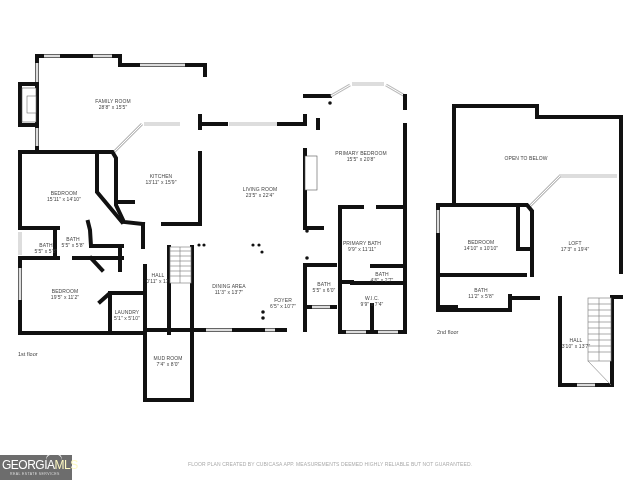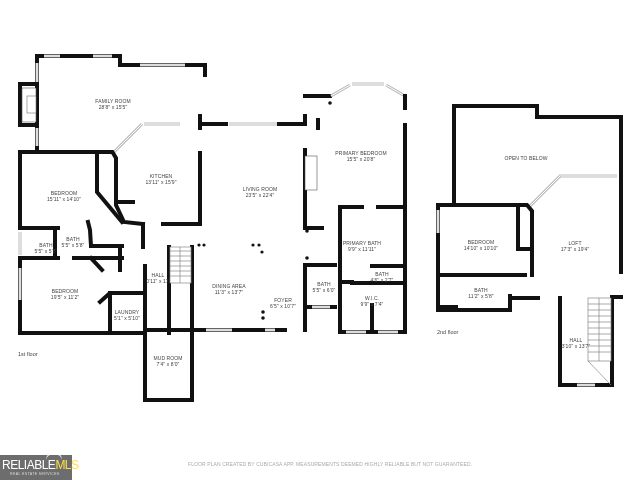--- a/index.html
+++ b/index.html
@@ -10,21 +10,21 @@
   .winin { stroke:#fff; stroke-width:1; fill:none; }
   .stair { stroke:#888; stroke-width:0.7; fill:#fff; }
   .hatch { stroke:#555; stroke-width:0.6; fill:#fff; }
   .lbl { position:absolute; text-align:center; color:#444; font-size:5px; line-height:6px; white-space:nowrap; transform:translateX(-50%); letter-spacing:0.1px; }
   .lbl .nm { display:block; text-transform:uppercase; }
   .lbl .dm { display:block; }
   .floor-lbl { position:absolute; font-size:5.5px; color:#444; }
   .footer-note { position:absolute; left:188px; top:461px; font-size:5px; color:#aaa; letter-spacing:0.1px; }
   .logo { position:absolute; left:0; top:455px; width:72px; height:25px; background:#6d6d6d; color:#fff; }
   .logo .main { position:absolute; left:2px; top:3px; font-size:12px; letter-spacing:-0.5px; }
-  .logo .mls { color:#fde047; }
+  .logo .mls { color:#fef9c3; }
   .logo .sub { position:absolute; left:10px; top:17px; font-size:3.5px; color:#ddd; letter-spacing:0.4px; }
   .logo .roof { position:absolute; left:46px; top:-3px; width:16px; height:6px; border-top:2px solid #fff; border-radius:8px 8px 0 0; }
 </style>
 </head>
 <body>
 
 <svg id="plan" viewBox="0 0 640 480">
 
   <g>
 
@@ -276,15 +276,15 @@
   <span class="nm">Hall</span>
     <span class="dm">3'10" x 13'7"</span>
   </div>
 
 <div class="floor-lbl" style="left:437px;top:329px;">2nd floor</div>
 
 <div class="footer-note">FLOOR PLAN CREATED BY CUBICASA APP. MEASUREMENTS DEEMED HIGHLY RELIABLE BUT NOT GUARANTEED.</div>
 
 <div class="logo">
   <div class="roof"></div>
-  <div class="main"><span>RELIABLE</span><span class="mls">MLS</span></div>
+  <div class="main"><span>GEORGIA</span><span class="mls">MLS</span></div>
   <div class="sub">REAL ESTATE SERVICES</div>
 </div>
 
 </body></html>

